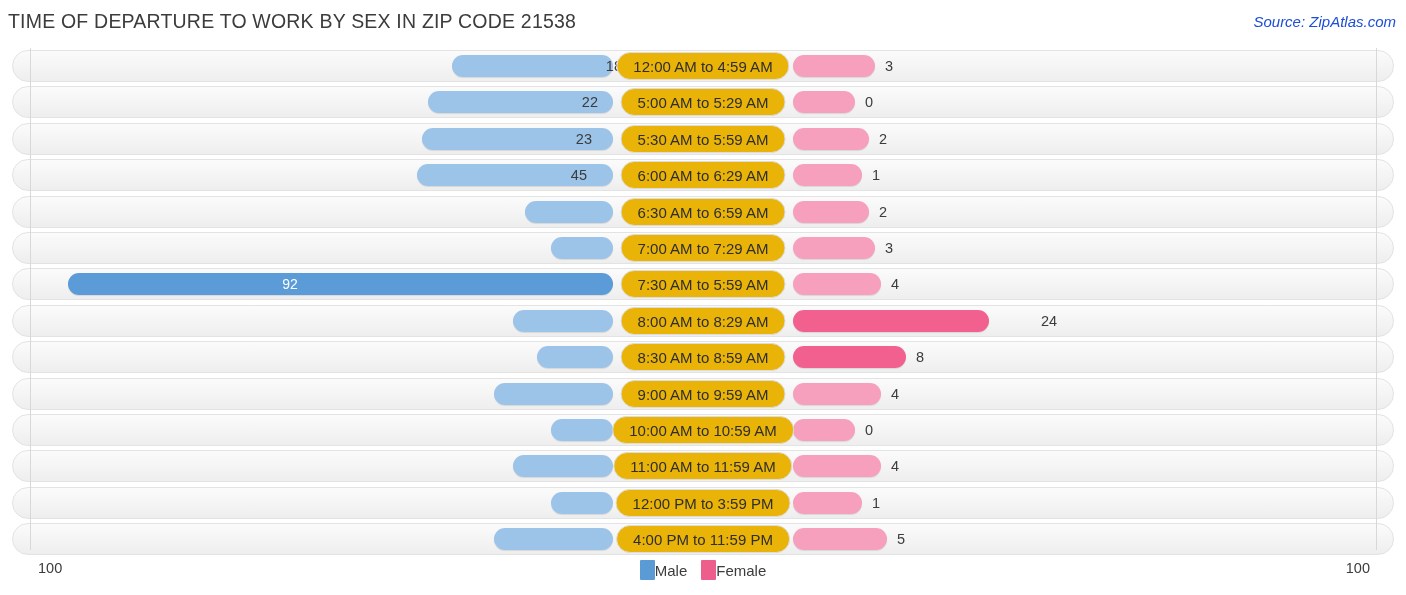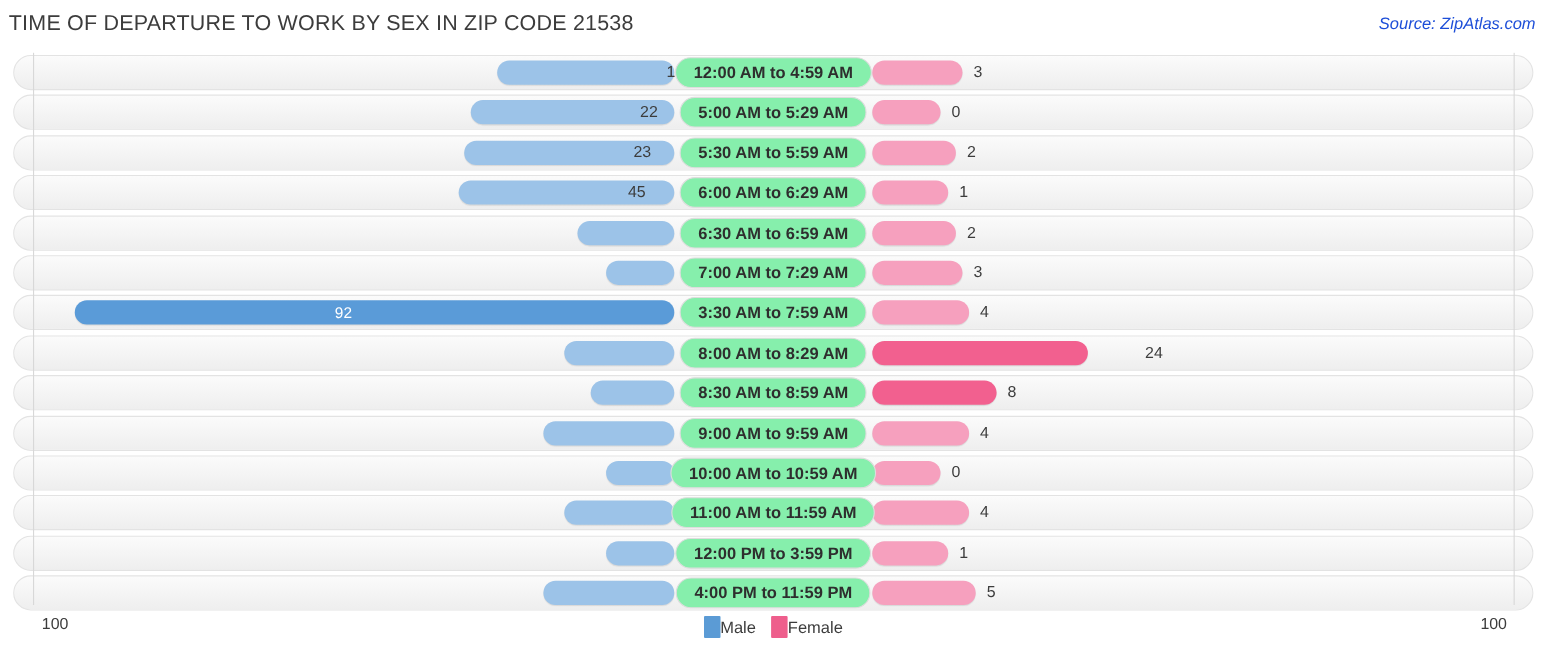--- a/index.html
+++ b/index.html
@@ -144,30 +144,29 @@
   }
 
   .cat-pill {
     position: absolute;
     left: 50%;
     transform: translateX(-50%);
     top: 4px;
     height: 28px;
     line-height: 27px;
     padding: 0 16px;
-    background: #86efac;
+    background: #eab308;
     border: 1px solid #dddddd;
     border-radius: 15px;
     font-size: 15px;
     color: #2e2e2e;
     white-space: nowrap;
     z-index: 6;
     box-sizing: border-box;
     text-align: center;
-    font-weight: bold;
   }
 
   
   .footer {
     position: absolute;
     left: 0;
     top: 552px;
     width: 1406px;
     height: 43px;
   }
@@ -278,24 +277,24 @@
             <div class="val val-male" style="left: 669px; width: 52px;">0</div>
             <div class="bar-female" style="width: 82px;"></div>
             <div class="val val-female" style="left: 885px; width: 60px;">3</div>
             <div class="cat-pill">7:00 AM to 7:29 AM</div>
           </div>
         </div>
         <div class="row">
           <div class="row-track"></div>
           <div class="bars">
             <div class="bar-male peak" style="width: 545px;"></div>
-            <div class="val val-male val-inside" style="left: 260px; width: 60px; text-align: right;">92</div>
+            <div class="val val-male val-inside" style="left: 260px; width: 60px; text-align: center;">92</div>
             <div class="bar-female" style="width: 88px;"></div>
             <div class="val val-female" style="left: 891px; width: 60px;">4</div>
-            <div class="cat-pill">3:30 AM to 7:59 AM</div>
+            <div class="cat-pill">7:30 AM to 5:59 AM</div>
           </div>
         </div>
         <div class="row">
           <div class="row-track"></div>
           <div class="bars">
             <div class="bar-male" style="width: 100px;"></div>
             <div class="val val-male" style="left: 631px; width: 52px;">6</div>
             <div class="bar-female peak" style="width: 196px;"></div>
             <div class="val val-female" style="left: 1025px; width: 60px; margin-left: 16px;">24</div>
             <div class="cat-pill">8:00 AM to 8:29 AM</div>

